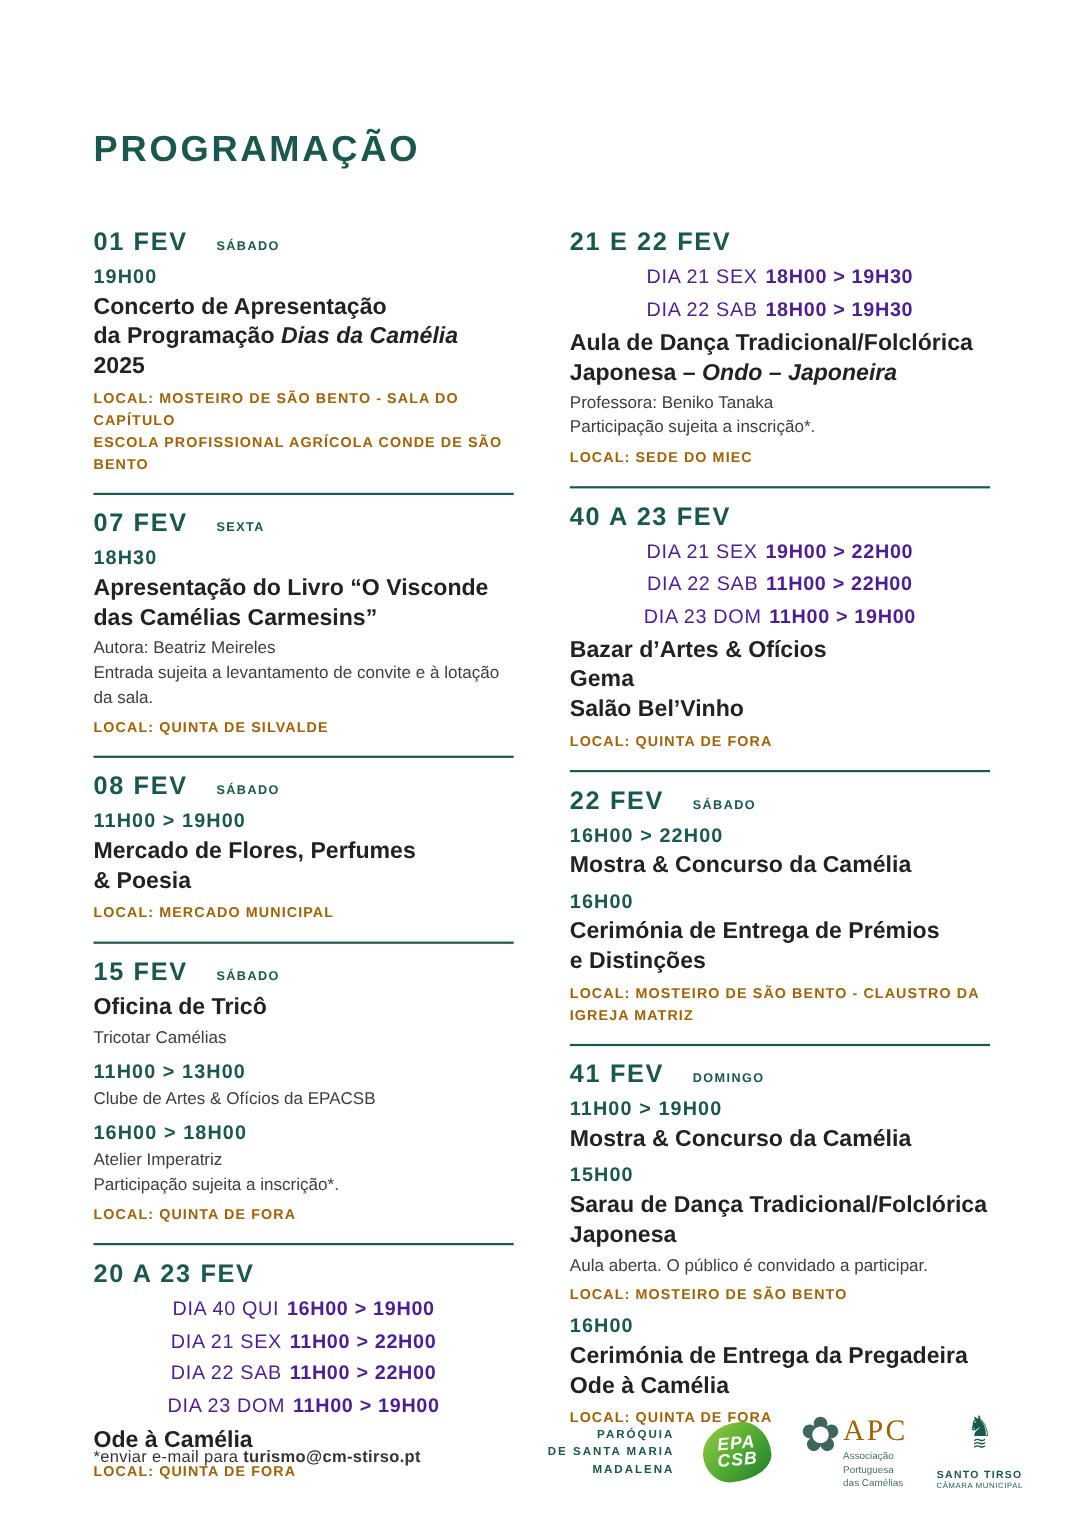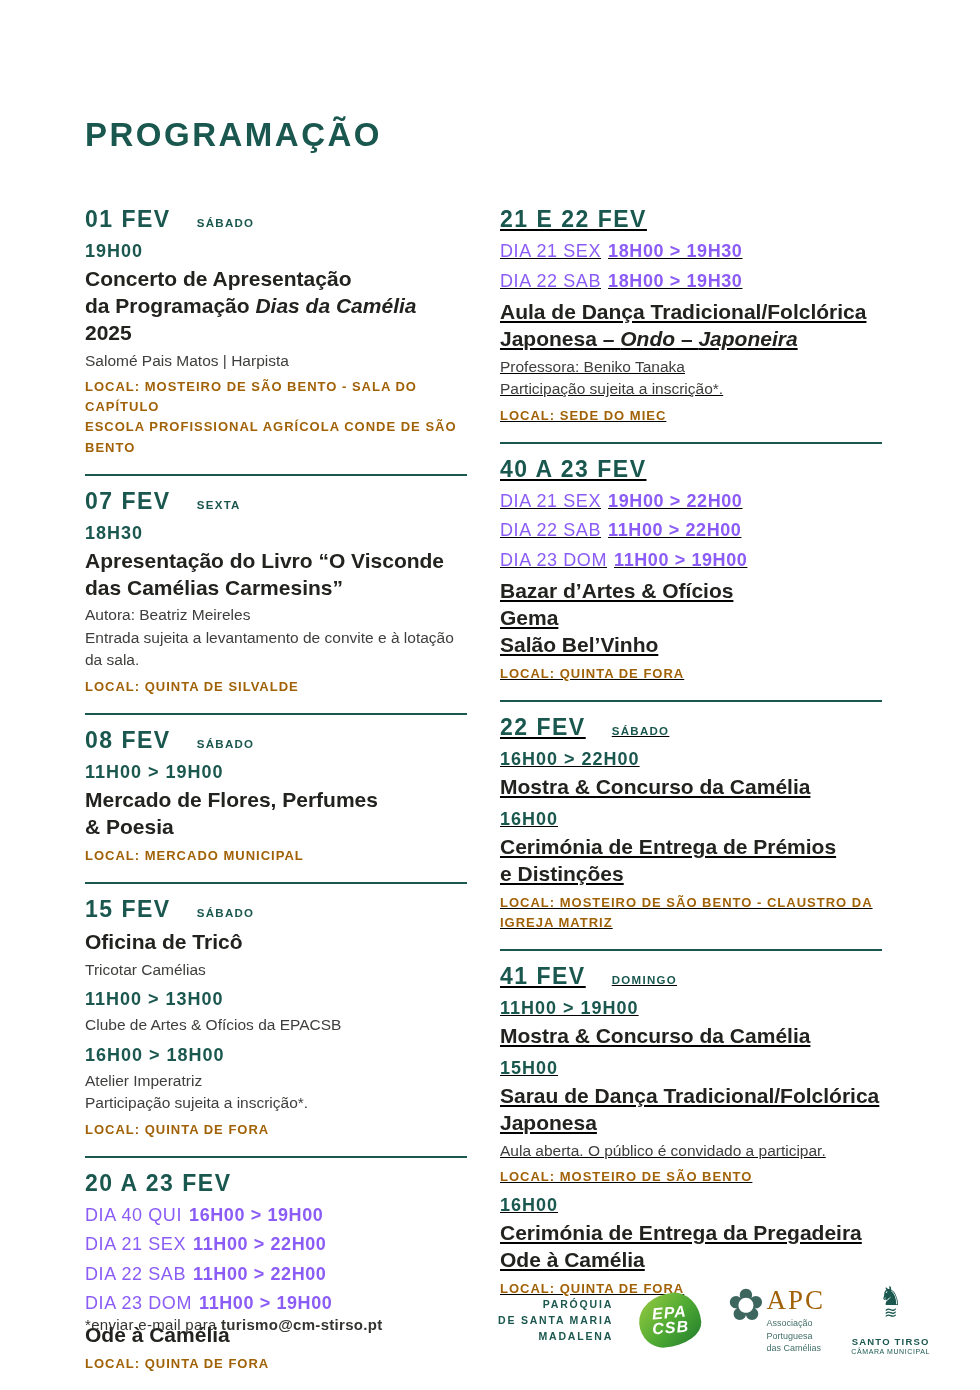--- a/index.html
+++ b/index.html
@@ -5,32 +5,32 @@
   * { margin:0; padding:0; box-sizing:border-box; }
   html,body { background:#ffffff; }
   body { width:980px; height:1390px; font-family:"Liberation Sans",sans-serif; position:relative; overflow:hidden; }
   .page { position:relative; width:972px; height:1390px; background:#ffffff; }
 
   .pg-title { position:absolute; left:85px; top:116px; font-size:33px; font-weight:bold;
               letter-spacing:2.5px; color:#1a574e; }
 
   .col { position:absolute; top:194px; width:382px; }
   .col-left  { left:85px; }
-  .col-right { left:500px;text-decoration:underline; }
+  .col-right { left:518px; }
 
   .event { padding:12px 0 16px; }
   .event + .event { border-top:2px solid #1a574e; }
 
   .date-row { display:flex; align-items:baseline; gap:26px; margin-bottom:6px; }
   .date { font-size:23px; font-weight:bold; letter-spacing:1.5px; color:#1a574e; }
   .weekday { font-size:11.5px; font-weight:bold; letter-spacing:1.3px; color:#1a574e; }
 
   .time { font-size:18px; font-weight:bold; letter-spacing:1px; color:#1a574e; margin:8px 0 4px; }
 
-  .sched { font-size:18px; letter-spacing:0.6px; color:#8b5cf6; margin:7px 0; line-height:1.25; }
+  .sched { font-size:18px; letter-spacing:0.6px; color:#4c1d95; margin:7px 0; line-height:1.25;text-align:center; }
   .sched .day { font-weight:normal; margin-right:7px; }
   .sched .tm  { font-weight:bold; }
 
   .ev-title { font-size:21px; font-weight:bold; color:#22221f; line-height:1.28;
               margin:3px 0 3px; white-space:pre-line; }
   .ev-title em { font-style:italic; }
 
   .ev-sub { font-size:15.5px; color:#3e3e3c; line-height:1.45; margin:1px 0 2px; }
 
   .body { font-size:15.5px; color:#3e3e3c; line-height:1.45; white-space:pre-line; margin:2px 0; }
@@ -79,21 +79,20 @@
 
     <section class="event">
       <div class="date-row">
         <span class="date">01 FEV</span>
         <span class="weekday">SÁBADO</span>
       </div>
       <div class="time">19H00</div>
       <h2 class="ev-title"><span>Concerto de Apresentação
 da Programação </span><em>Dias da Camélia</em><span>
 2025</span></h2>
-      <p class="body">Salomé Pais Matos | Harpista</p>
       <p class="local">LOCAL: MOSTEIRO DE SÃO BENTO - SALA DO CAPÍTULO
 ESCOLA PROFISSIONAL AGRÍCOLA CONDE DE SÃO BENTO</p>
     </section>
 
     <section class="event">
       <div class="date-row">
         <span class="date">07 FEV</span>
         <span class="weekday">SEXTA</span>
       </div>
       <div class="time">18H30</div>

